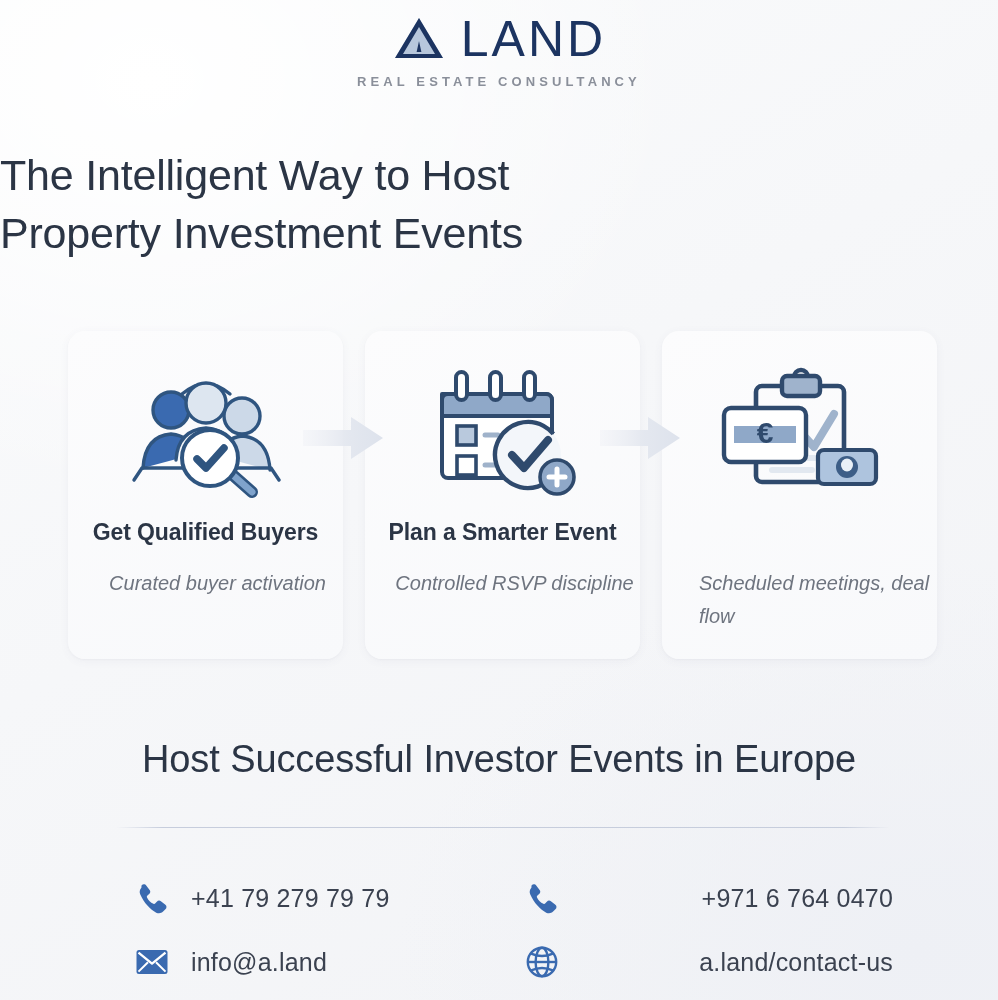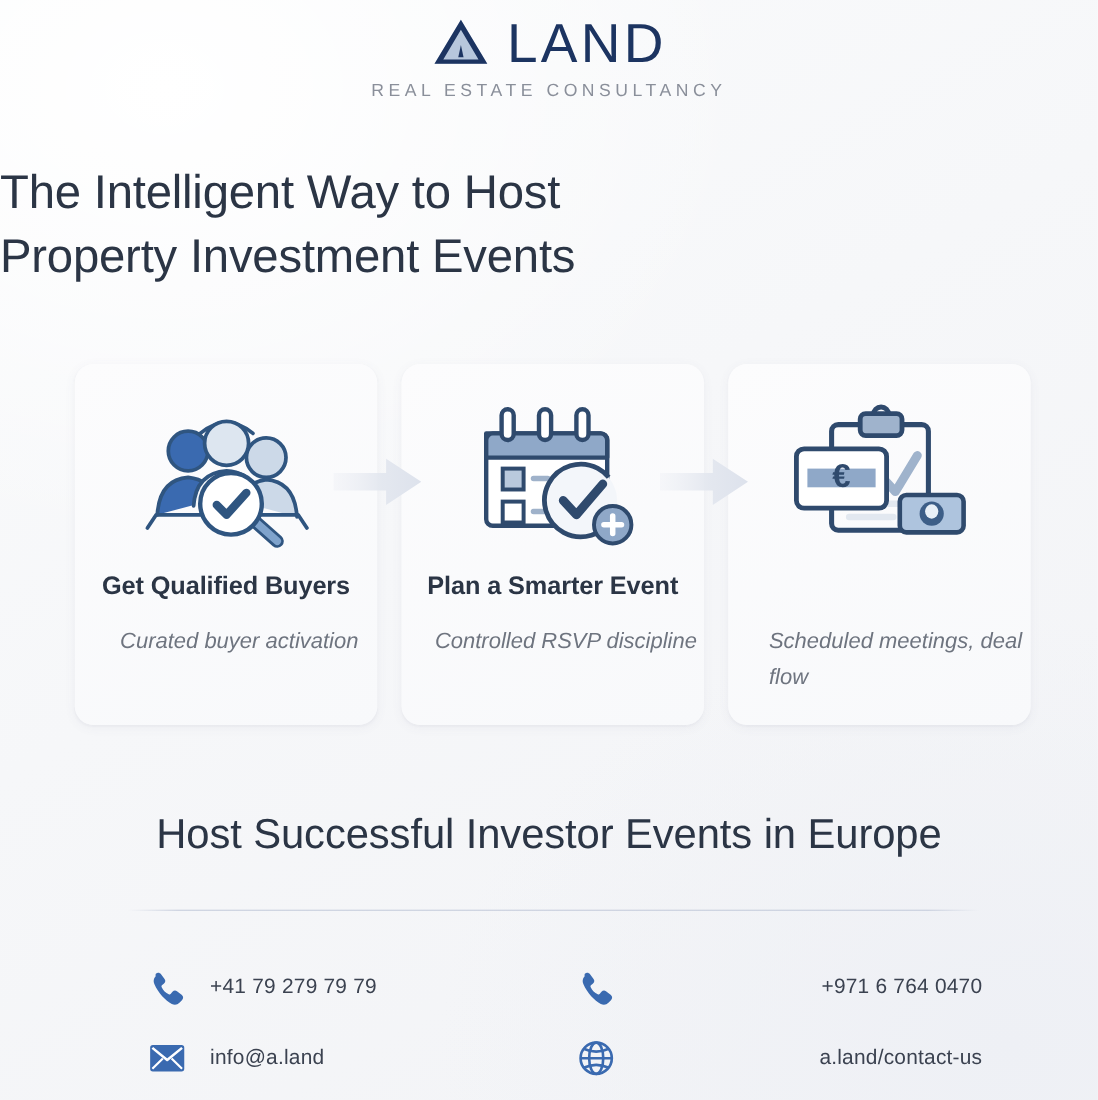--- a/index.html
+++ b/index.html
@@ -46,24 +46,24 @@
     font-family: "Liberation Sans", sans-serif;
     font-size: 50px;
     font-weight: 400;
     letter-spacing: 3px;
     color: #1c3461;
     line-height: 1;
     padding-bottom: 3px;
   }
   .logo-sub {
     margin-top: 8px;
-    font-size: 16px;
+    font-size: 13px;
     letter-spacing: 4.1px;
     color: #8a8f9a;
-    font-weight: 400;
+    font-weight: 700;
   }
 
   
   .headline {
     position: absolute;
     top: 146px;
     left: 0;
     width: 998px;
     text-align: left;
     font-size: 43px;
@@ -190,21 +190,21 @@
   .contact-item.right { width: 370px; justify-content: space-between; }
   .contact-ico {
     width: 38px;
     height: 38px;
     display: flex;
     align-items: center;
     justify-content: center;
     flex: 0 0 38px;
   }
   .contact-text {
-    font-size: 19px;
+    font-size: 25px;
     font-weight: 400;
     color: #3b4250;
     letter-spacing: 0.2px;
   }
 </style>
 </head>
 <body>
 
 <div class="page">
 

